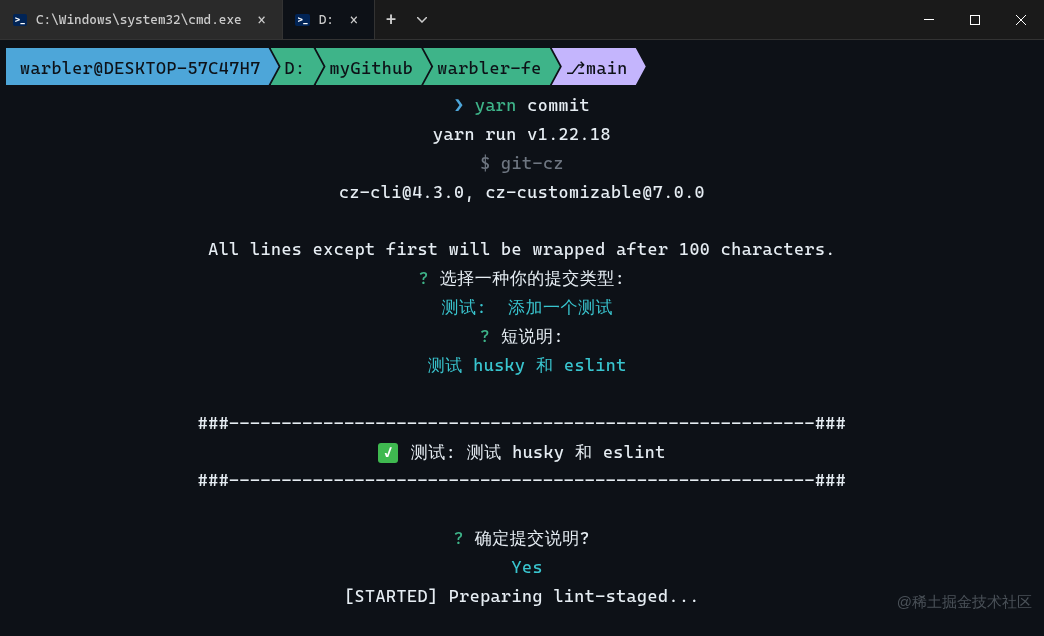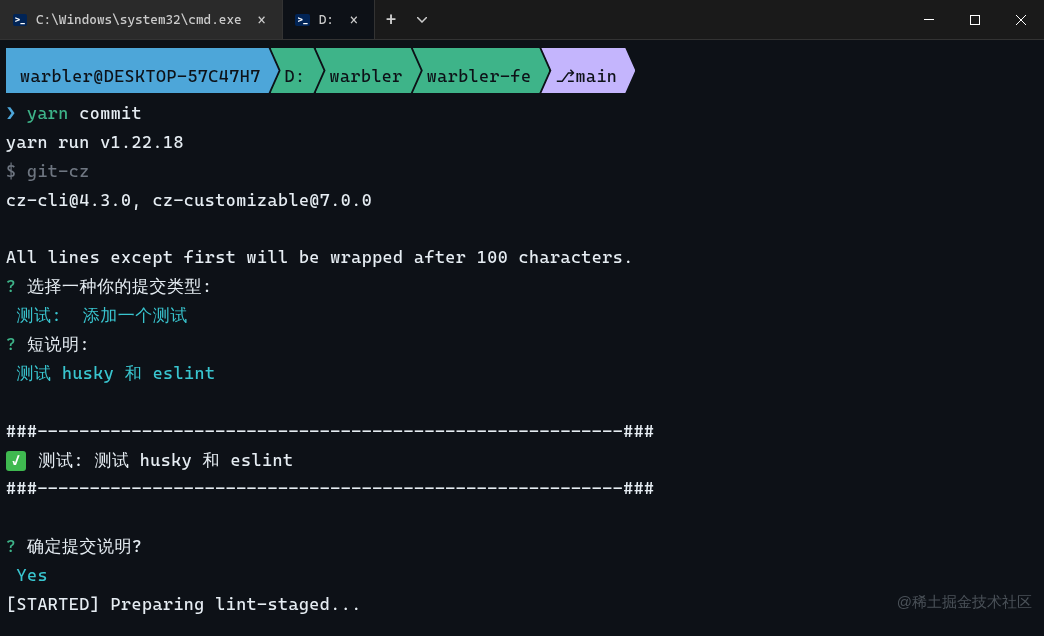--- a/index.html
+++ b/index.html
@@ -98,36 +98,37 @@
       padding: 8px 6px;
       font-size: 17px;
       line-height: 1.7;
       letter-spacing: 0.5px;
     }
     .breadcrumb {
       display: flex;
       margin-bottom: 6px;
     }
     .crumb {
-      padding: 14px 18px 2px 14px;
+      padding: 6px 18px 2px 14px;
       position: relative;
       color: #0d1117;
       font-weight: 500;
       clip-path: polygon(0 0, calc(100% - 10px) 0, 100% 50%, calc(100% - 10px) 100%, 0 100%, 10px 50%);
       margin-left: -8px;
     }
     .crumb:first-child {
       clip-path: polygon(0 0, calc(100% - 10px) 0, 100% 50%, calc(100% - 10px) 100%, 0 100%);
       margin-left: 0;
     }
     .crumb.blue { background: #4da6d9; }
     .crumb.teal { background: #3eb489; }
     .crumb.green { background: #c4b5fd; color: #0d1117; }
     .line {
       white-space: pre;
+      text-align: center;
     }
     .prompt-blue { color: #4da6d9; }
     .cmd-teal { color: #3eb489; }
     .dim { color: #6e7681; }
     .white { color: #e6edf3; }
     .cyan { color: #39c5cf; }
     .checkbox {
       display: inline-flex;
       align-items: center;
       justify-content: center;
@@ -200,21 +201,21 @@
           <path d="M0 0 L10 10 M10 0 L0 10" stroke="#fff" stroke-width="1"></path>
         </svg>
     </div>
   </div>
 </div>
 
 <div class="terminal">
   <div class="breadcrumb">
     <div class="crumb blue">warbler@DESKTOP-57C47H7</div>
     <div class="crumb teal">D:</div>
-    <div class="crumb teal">warbler</div>
+    <div class="crumb teal">myGithub</div>
     <div class="crumb teal">warbler-fe</div>
     <div class="crumb green">⎇main</div>
   </div>
   <div class="line"><span class="prompt-blue">❯</span> <span class="cmd-teal">yarn</span><span class="white"> commit</span></div>
   <div class="line white">yarn run v1.22.18</div>
   <div class="line dim"><span>$</span><span> git-cz</span></div>
   <div class="line white">cz-cli@4.3.0, cz-customizable@7.0.0</div>
   <div class="line">&nbsp;</div>
   <div class="line white">All lines except first will be wrapped after 100 characters.</div>
   <div class="line"><span class="cmd-teal">?</span><span class="white"> 选择一种你的提交类型:</span></div>

